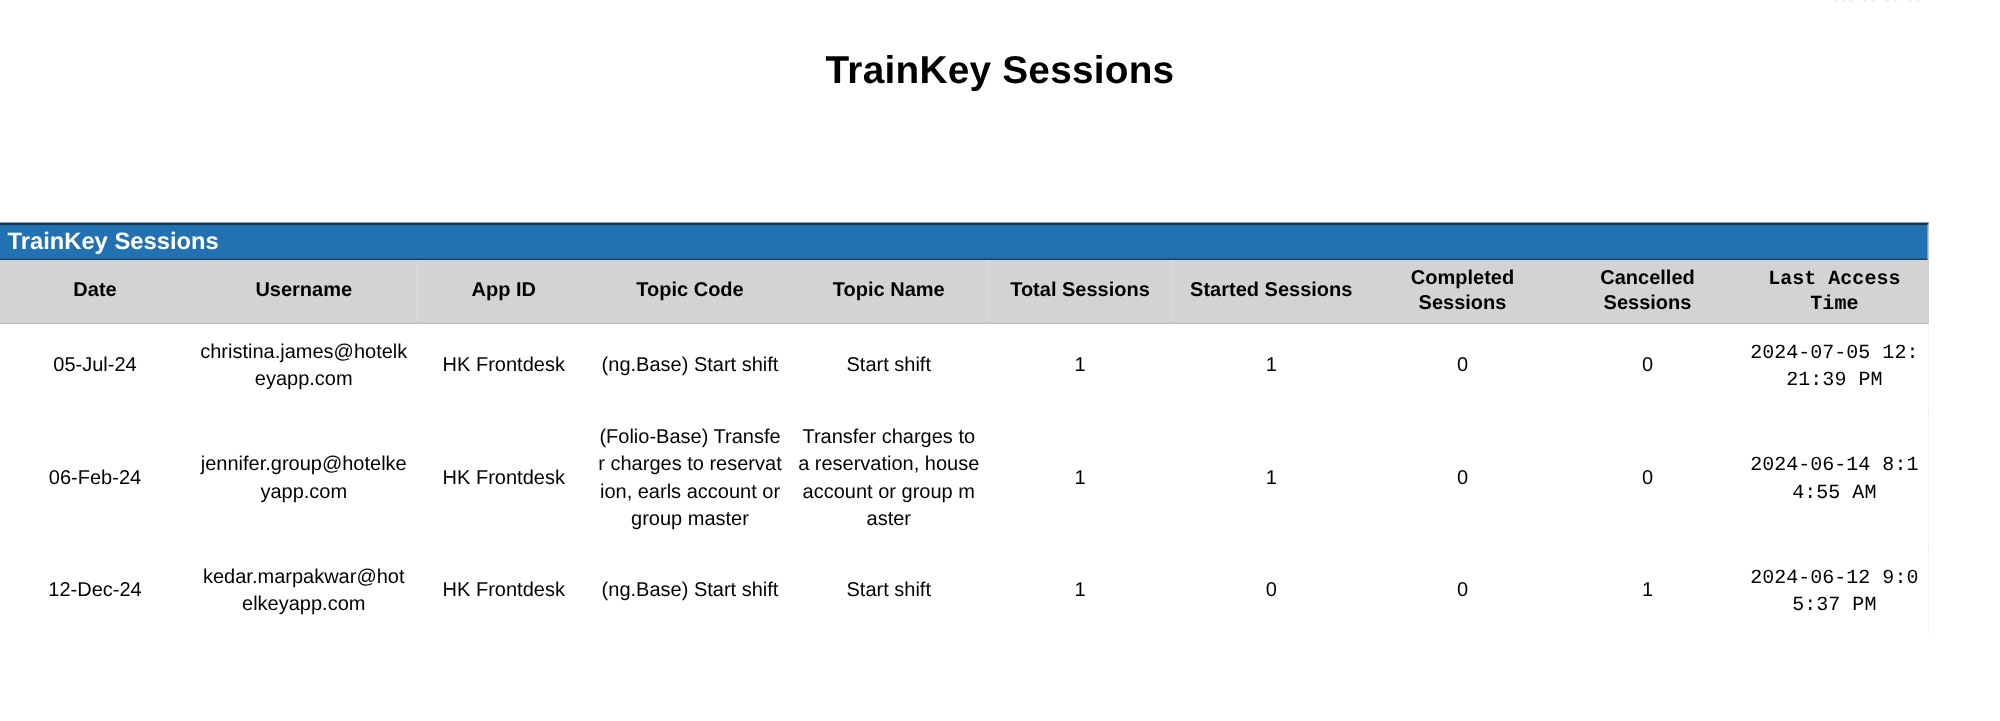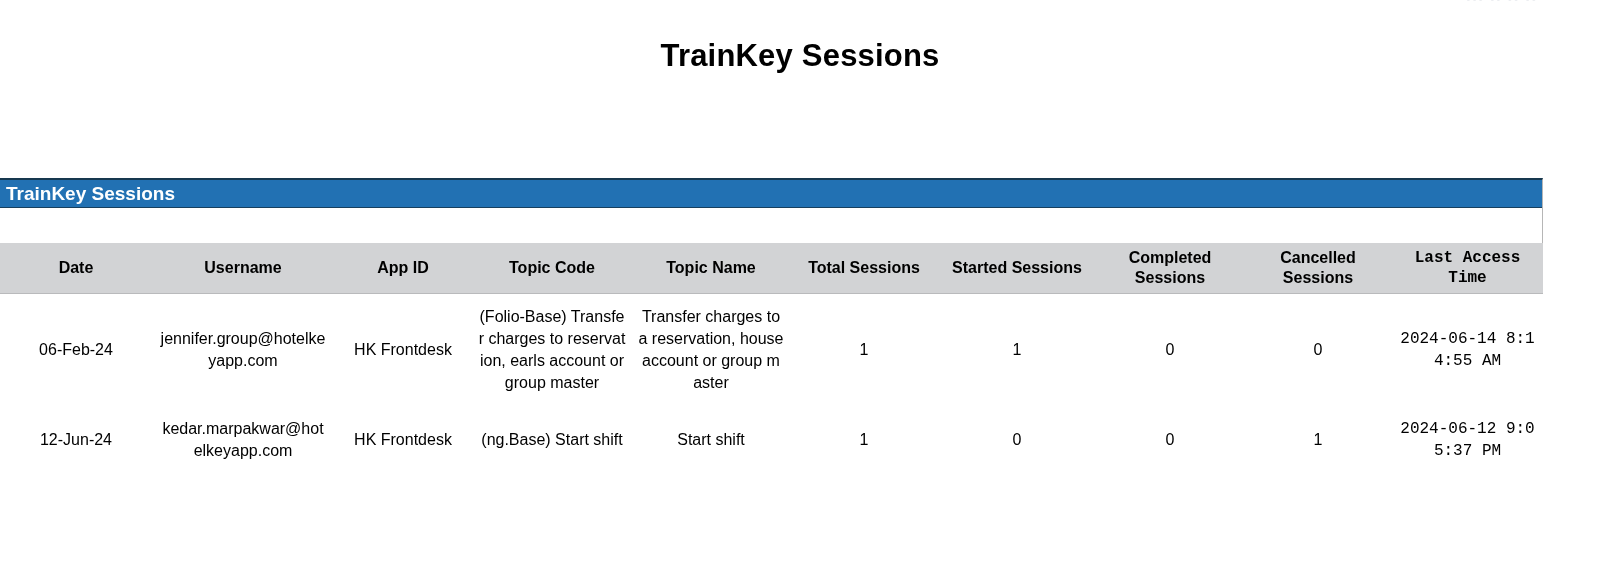--- a/index.html
+++ b/index.html
@@ -66,21 +66,20 @@
     line-height: 28px;
     padding-left: 6px;
     box-sizing: border-box;
     border-bottom: 1px solid #173f5e;
   }
 
   table.grid {
     width: 100%;
     border-collapse: collapse;
     table-layout: fixed;
-    margin-top: 35px;
   }
   table.grid th {
     background: #d2d3d5;
     font-size: 16px;
     font-weight: bold;
     text-align: center;
     vertical-align: middle;
     height: 50px;
     padding: 2px 6px;
     box-sizing: border-box;
@@ -151,36 +150,48 @@
           <th>Topic Name</th>
           <th class="num">Total Sessions</th>
           <th class="num">Started Sessions</th>
           <th class="num">Completed Sessions</th>
           <th class="num">Cancelled Sessions</th>
           <th class="time">Last Access Time</th>
         </tr>
       </thead>
       <tbody>
 
+        <tr>
+          <td class="plain">05-Jul-24</td>
+          <td>christina.james@hotelkeyapp.com</td>
+          <td class="plain">HK Frontdesk</td>
+          <td class="plain">(ng.Base) Start shift</td>
+          <td class="plain">Start shift</td>
+          <td class="num">1</td>
+          <td class="num">1</td>
+          <td class="num">0</td>
+          <td class="num">0</td>
+          <td class="time">2024-07-05 12:21:39 PM</td>
+        </tr>
 
         <tr>
           <td class="plain">06-Feb-24</td>
           <td>jennifer.group@hotelkeyapp.com</td>
           <td class="plain">HK Frontdesk</td>
           <td class="plain">(Folio-Base) Transfer charges to reservation, earls account or group master</td>
           <td class="plain">Transfer charges to a reservation, house account or group master</td>
           <td class="num">1</td>
           <td class="num">1</td>
           <td class="num">0</td>
           <td class="num">0</td>
           <td class="time">2024-06-14 8:14:55 AM</td>
         </tr>
 
         <tr>
-          <td class="plain">12-Jun-24</td>
+          <td class="plain">12-Dec-24</td>
           <td>kedar.marpakwar@hotelkeyapp.com</td>
           <td class="plain">HK Frontdesk</td>
           <td class="plain">(ng.Base) Start shift</td>
           <td class="plain">Start shift</td>
           <td class="num">1</td>
           <td class="num">0</td>
           <td class="num">0</td>
           <td class="num">1</td>
           <td class="time">2024-06-12 9:05:37 PM</td>
         </tr>

